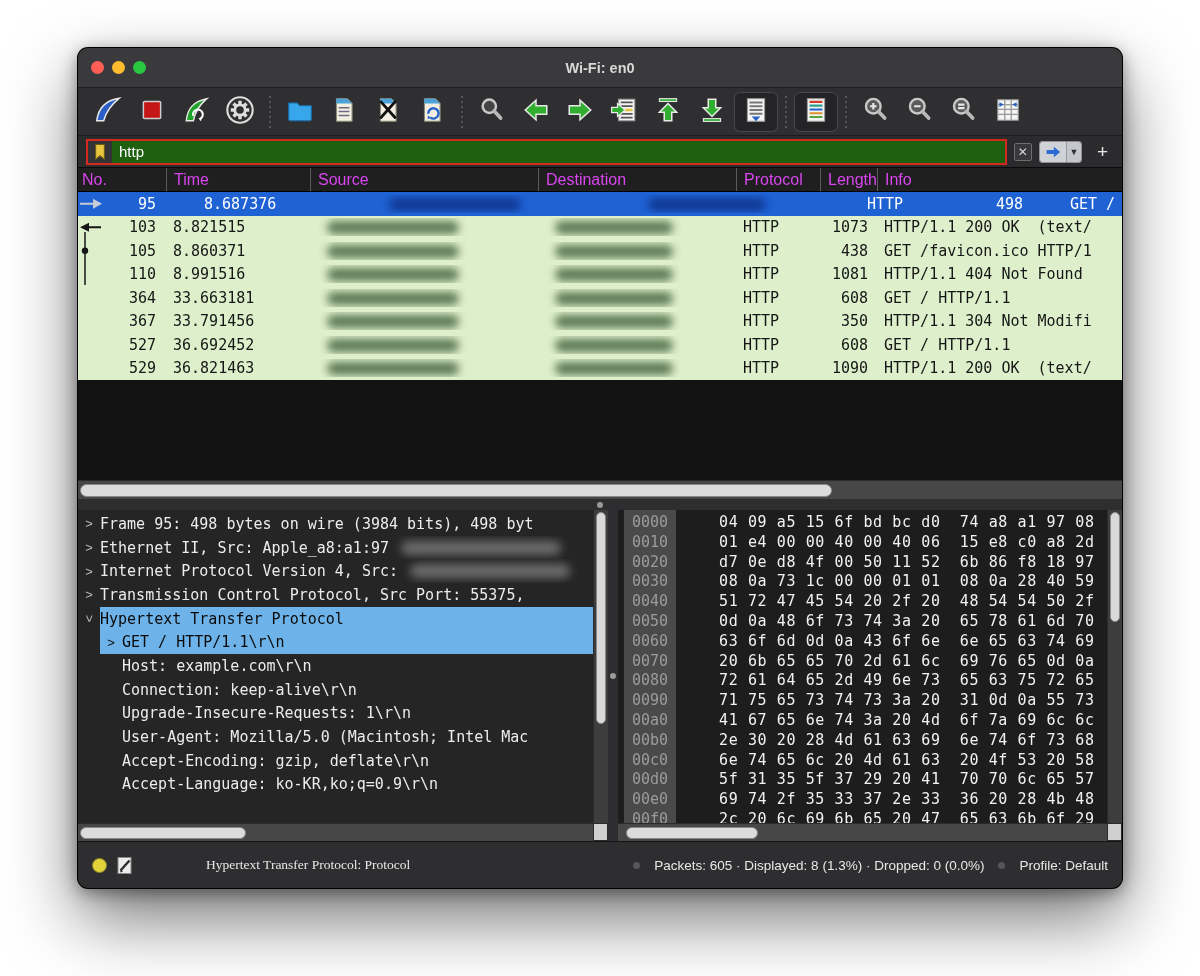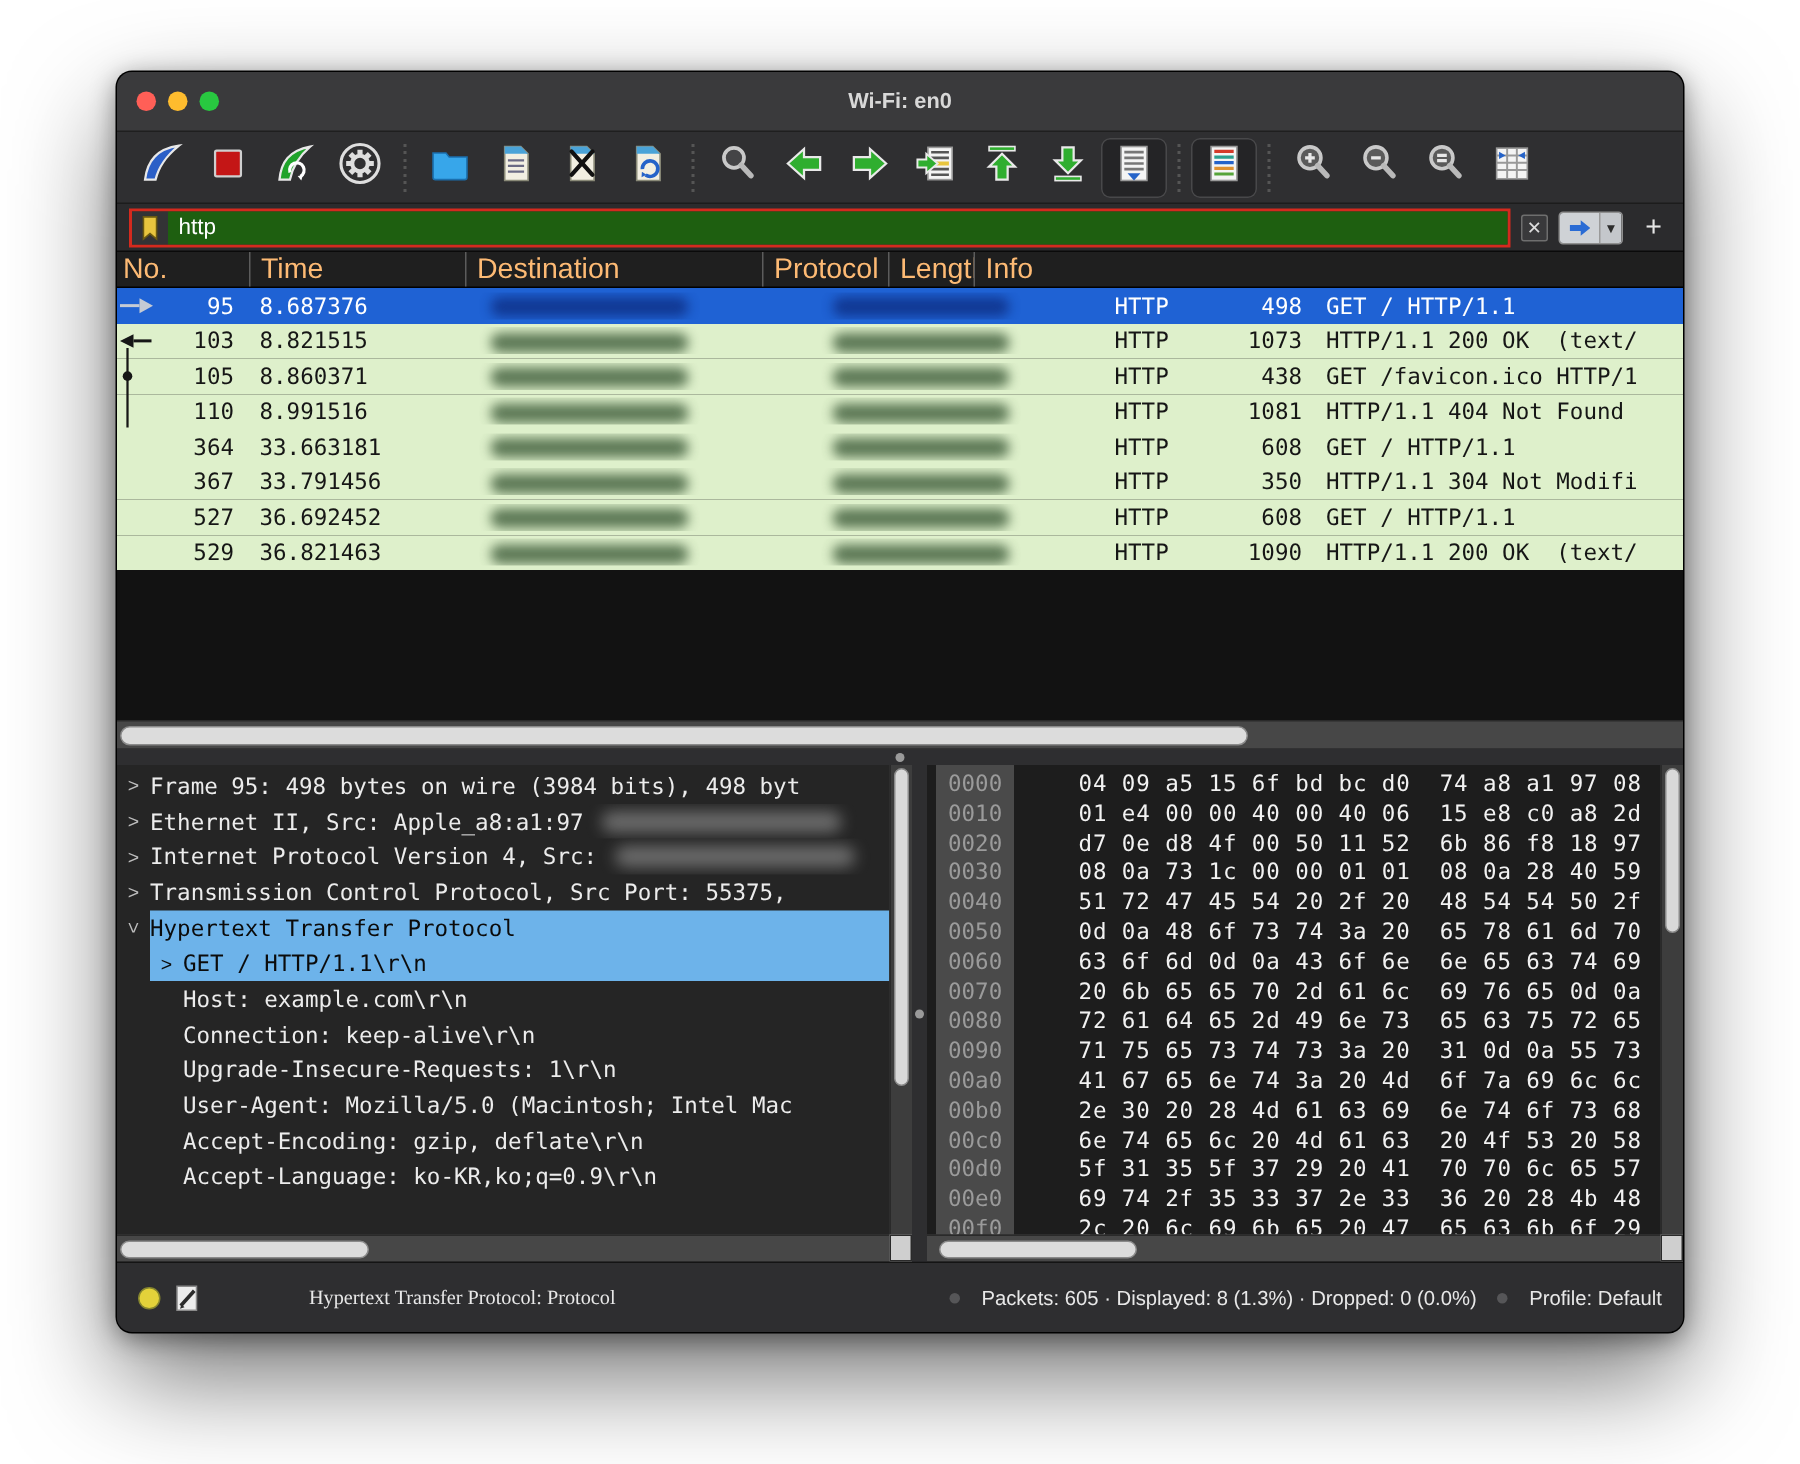--- a/index.html
+++ b/index.html
@@ -37,32 +37,32 @@
   .fbtn-x { width:18px; height:18px; display:flex; align-items:center; justify-content:center;
     background:#39393b; border:1px solid #6e6e6e; color:#dcdcdc; font-size:12px; border-radius:2px; }
   .apply-combo { display:flex; height:22px; border:1px solid #8f8f8f; border-radius:3px; overflow:hidden; }
   .apply-main { width:26px; background:#cfd2d6; display:flex; align-items:center; justify-content:center; }
   .apply-drop { width:15px; background:#c4c7cb; border-left:1px solid #9a9a9a;
     display:flex; align-items:center; justify-content:center; color:#2c2c2c; font-size:9px; }
   .fbtn-plus { color:#e6e6e6; font-size:19px; font-weight:400; margin:0 6px 0 8px; line-height:1; }
 
   
   .pl-header { height:24px; background:var(--header_bg); display:flex; align-items:stretch;
-    color:#fdba74; font-size:19px; border-bottom:1px solid #000; flex:0 0 auto; }
+    color:#d946ef; font-size:16px; border-bottom:1px solid #000; flex:0 0 auto; }
   .ph { display:flex; align-items:center; padding-left:7px; border-left:1px solid #5c5c5c;
     overflow:hidden; white-space:nowrap; }
   .ph:first-child { border-left:none; padding-left:4px; }
   .col0 { width:88px; flex:0 0 88px; } .col1 { width:144px; flex:0 0 144px; }
   .col2 { width:228px; flex:0 0 228px; } .col3 { width:198px; flex:0 0 198px; }
   .col4 { width:84px; flex:0 0 84px; } .col5 { width:57px; flex:0 0 57px; }
   .col6 { flex:1 1 auto; min-width:0; }
   .pl-body { height:288px; background:#121212; position:relative; flex:0 0 auto; overflow:hidden; }
   .prow { display:flex; height:23.5px; align-items:center; background:var(--row_green);
     color:#161616; font-family:"DejaVu Sans Mono",monospace; font-size:15px; }
-  .prow.sel { background:var(--selection_blue); color:#ffffff; }
+  .prow.sel { background:var(--selection_blue); color:#ffffff;gap:31px; }
   .c-cell { overflow:hidden; white-space:pre; padding-left:7px; }
   .c-no { display:flex; padding-left:0; }
   .gutter { width:26px; flex:0 0 26px; }
   .num { flex:1; text-align:right; padding-right:10px; }
   .c-len { text-align:right; padding-right:9px; padding-left:0; }
   .markers { position:absolute; left:0; top:0; pointer-events:none; }
   .bpill { display:inline-block; height:13px; border-radius:7px; filter:blur(4px);
     background:#3c5a38; opacity:.8; margin-left:10px; vertical-align:middle; }
   .prow.sel .bpill { background:#10348c; opacity:.9; }
 
@@ -336,20 +336,21 @@
           </svg>
         </div>
       <div class="apply-drop">▼</div>
     </div>
     <div class="fbtn-plus">+</div>
   </div>
 
   <div class="pl-header" id="pl-header">
       <div class="ph col0">No.</div>
       <div class="ph col1">Time</div>
+      <div class="ph col2">Source</div>
       <div class="ph col3">Destination</div>
       <div class="ph col4">Protocol</div>
       <div class="ph col5">Length</div>
       <div class="ph col6">Info</div>
     </div>
 
   <div class="pl-body" id="pl-body">
 
   <div class="prow sel">
         <div class="c-cell col0 c-no"><span class="gutter"></span><span class="num">95</span></div>

